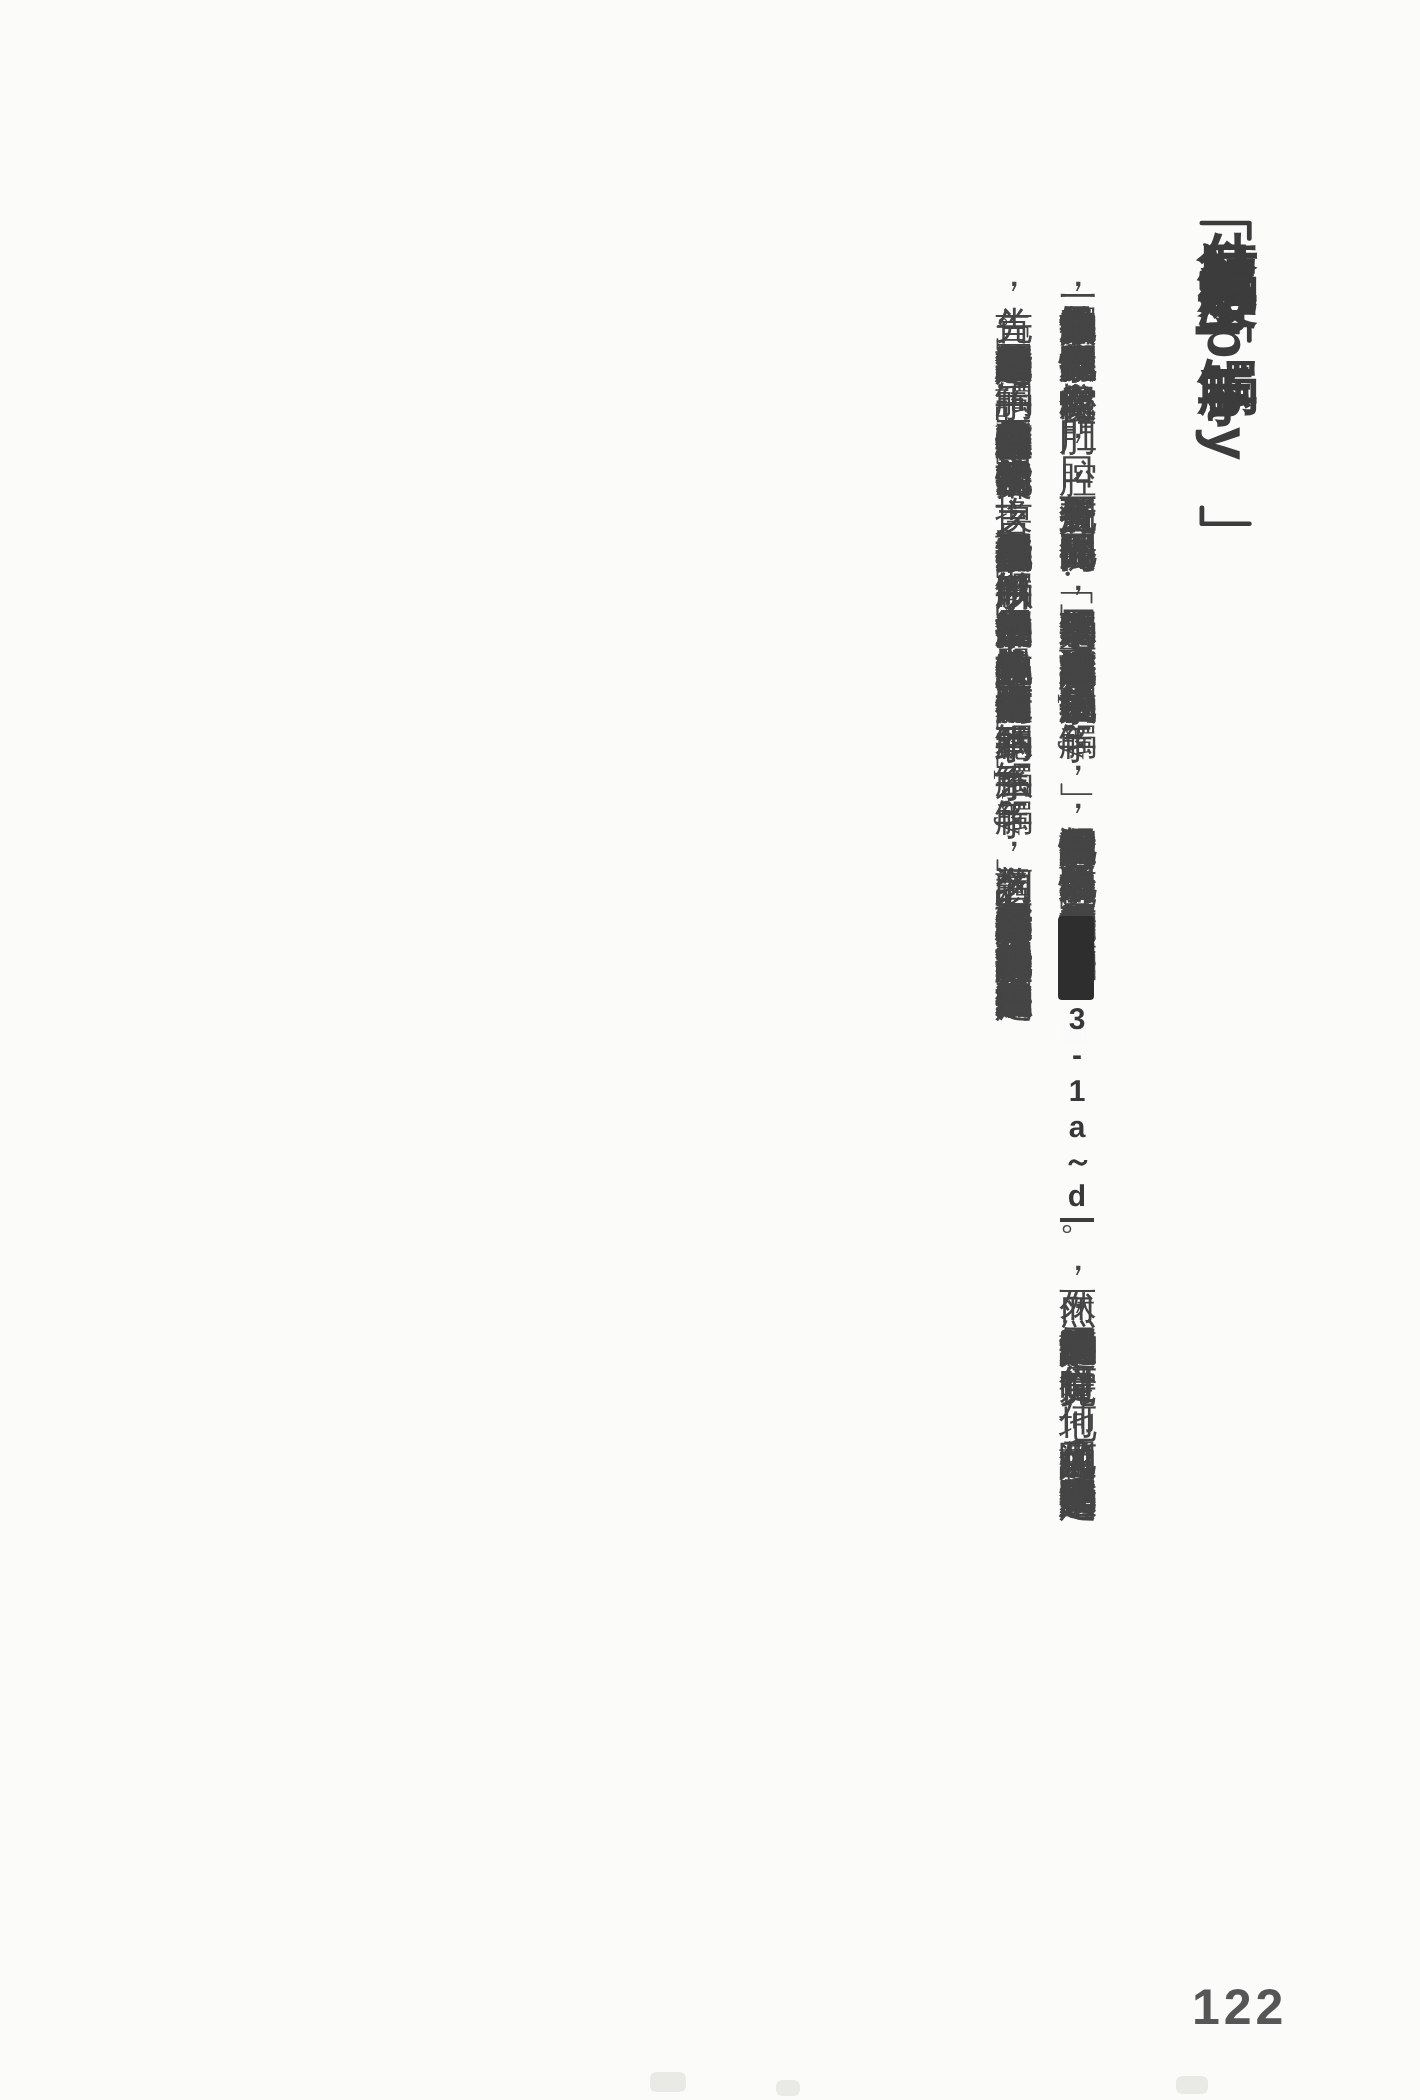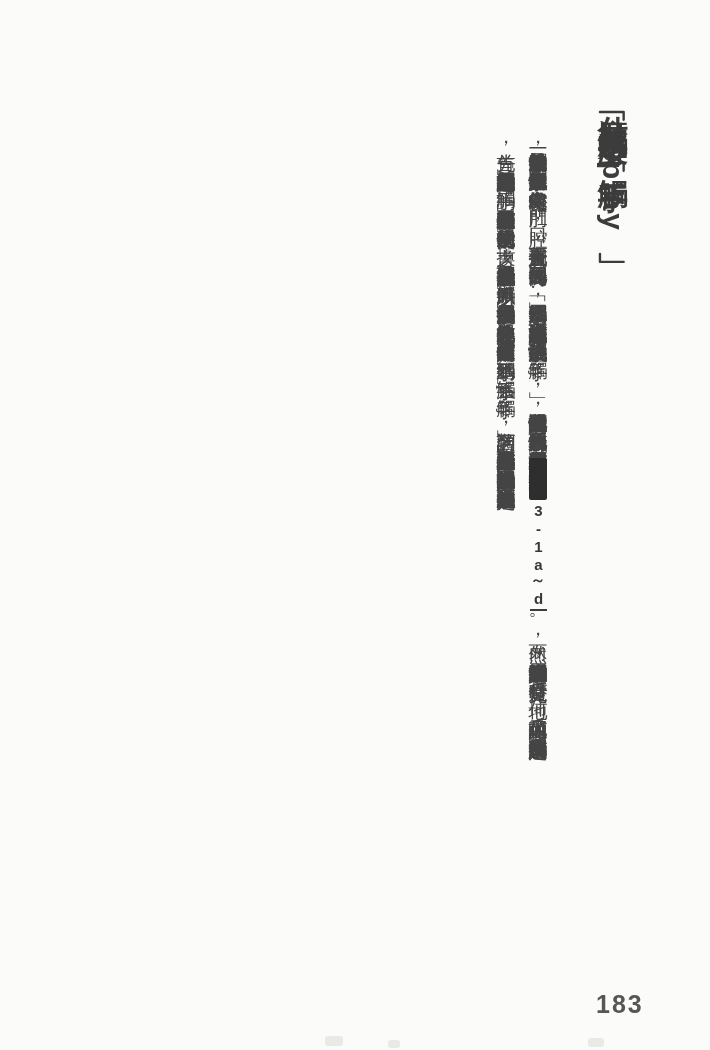--- a/index.html
+++ b/index.html
@@ -103,19 +103,19 @@
 
 <div class="page">
 
   <h1 class="chapter-title">什麼是「觸手凌辱」、「觸手play」</h1>
 
   <div class="article-body">
     <p><span>飽含黏液的無數觸手如一條條帶子般伸出，抓住女性的身體緊緊鎖住她們的手腳，像蛇一樣爬向密處、肛門、口腔，侵入全身上下所有孔洞，從內外同時展開侵犯……聽到「觸手凌辱」這四個字，成人漫畫的讀者一定會在腦海浮現這種畫面。現代成人漫畫中的「觸手凌辱」、「觸手play」，從謎之生命體或怪物對女體的侵犯劇情，一路發展為一種侵犯的情境表現。歷史上曾出版過眾多只有「觸手」登場的成人漫畫選集，觸手漫畫早已發展成為一個獨立的類別</span><span class="figbox">圖</span><span class="figref">3-1a～</span><span class="figref figref-end">d</span><span>。然而，謎之生命體用觸手蹂躪女體的光景，究竟是從何時、何地、又如何誕生的呢？為什麼一定要用「觸手」這種型態呢？</span></p>
     <p>首先，我們要先定義本書所論的「觸手」是什麼意思。觸手一詞，在生物學上有著「主要由不具手部結構的無脊椎動物所有，用來代替手部功能的突起物」。換言之，也就是不是手卻能用來代替手實現觸摸功能，所以叫做「觸手」；但成人漫畫中的「觸手」指的卻是「觸手凌辱」，換言之並非單純的生物學定義，而是作品中何種物體做出何種行為的問題。聽到「觸手本」、「觸手系」、「觸手play」之類的名詞，每個人聯想到的具體行為和細部定義可能都各有不同，但本章在此先將這些名詞指涉的行為統一稱為「觸手凌辱」，並將成人漫畫中的「觸手凌辱」定義為滿足以下三項條件的描寫。</p>
   </div>
 
-  <div class="page-number">183</div>
+  <div class="page-number">122</div>
 
   <div class="scan-smudge smudge-1"></div>
   <div class="scan-smudge smudge-2"></div>
   <div class="scan-smudge smudge-3"></div>
 
 </div>
 
 </body></html>

